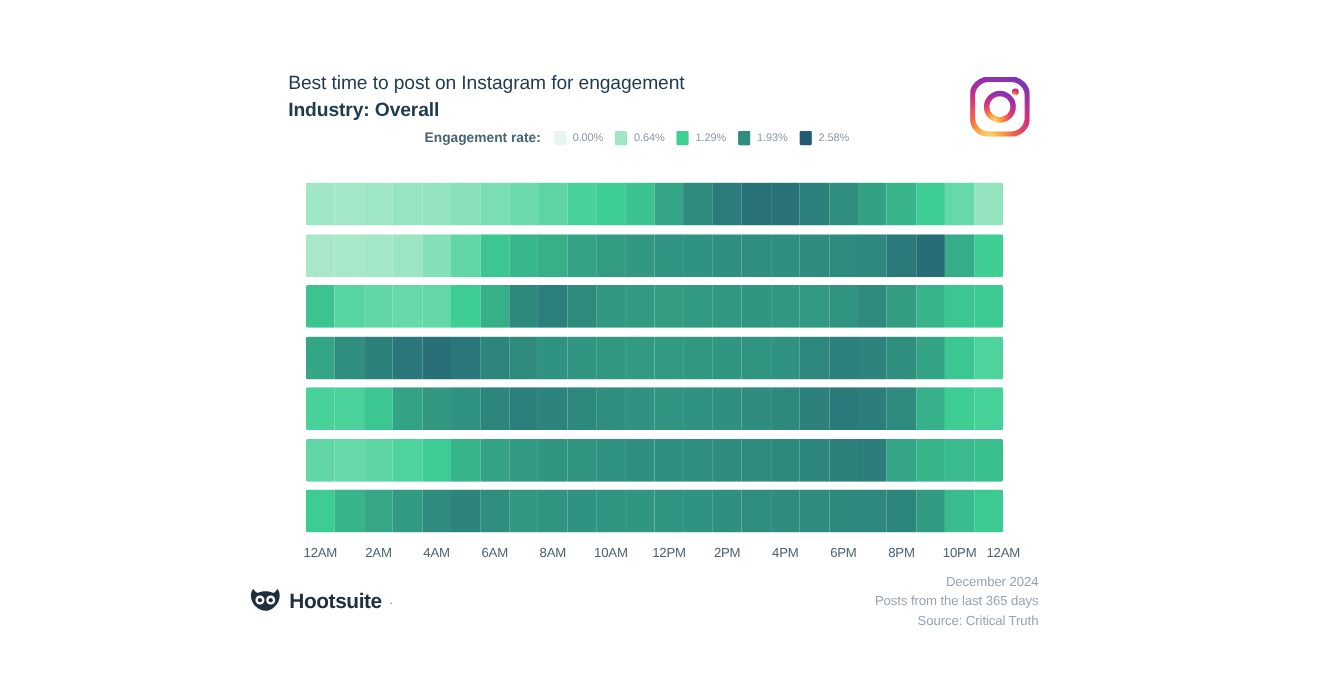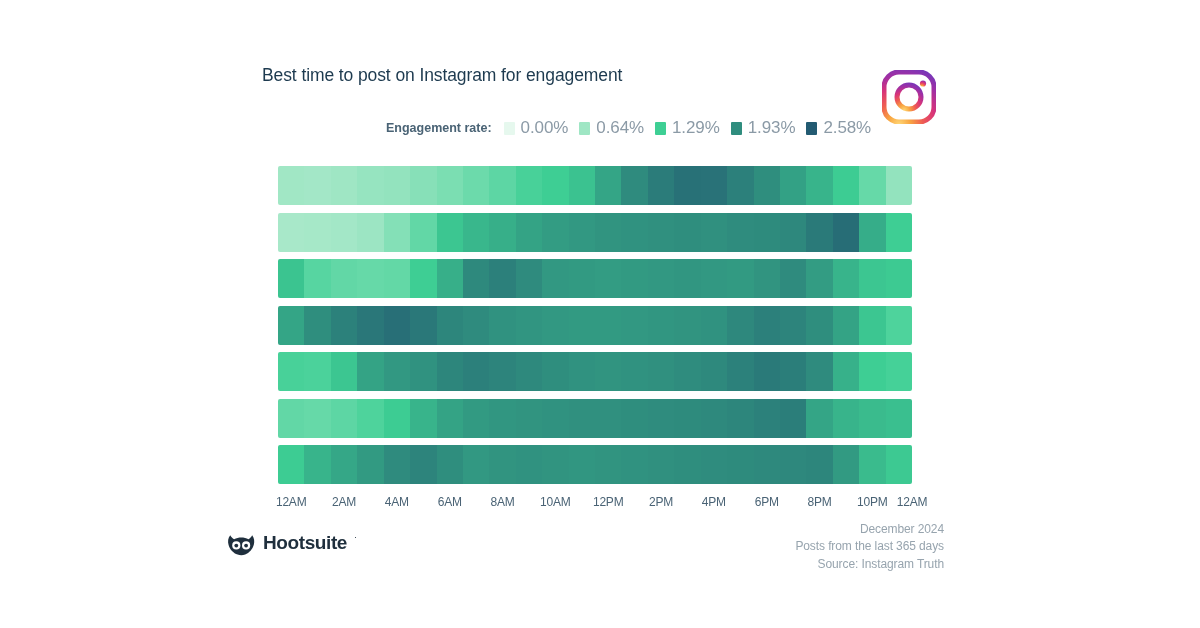--- a/index.html
+++ b/index.html
@@ -59,21 +59,21 @@
     align-items: center;
     margin-right: 11px;
   }
   .legend-swatch {
     width: 11px; height: 13px;
     margin-right: 6px;
     border-radius: 1px;
     display: inline-block;
   }
   .legend-label {
-    font-size: 17px;
+    font-size: 10px;
     color: #8b9aa6;
     letter-spacing: -0.1px;
   }
 
   
   .ig-logo {
     position: absolute;
     left: 882px; top: 70px;
     width: 54px; height: 54px;
   }
@@ -128,20 +128,21 @@
     color: #4a6375;
     white-space: nowrap;
     letter-spacing: -0.2px;
   }
 
   
   .brand {
     position: absolute;
     left: 226px; top: 532px;
     display: flex;
+    align-items: center;
     gap: 7px;
   }
   .brand-name {
     font-size: 19px;
     font-weight: bold;
     color: #1f2f3d;
     letter-spacing: -0.4px;
   }
   .brand-tm {
     font-size: 9px;
@@ -161,20 +162,21 @@
     letter-spacing: -0.1px;
   }
 </style>
 </head>
 <body>
 
 <div class="canvas">
 
   <div class="header">
     <div class="title">Best time to post on Instagram for engagement</div>
+    <div class="subtitle">Industry: Overall</div>
   </div>
 
   <div class="ig-logo">
     <svg width="54" height="54" viewBox="0 0 54 54" xmlns="http://www.w3.org/2000/svg">
       <defs>
         <radialGradient id="igGrad" cx="0.3" cy="1.05" r="1.25">
           <stop offset="0%" stop-color="#ffd776"></stop>
           <stop offset="18%" stop-color="#f8a541"></stop>
           <stop offset="38%" stop-color="#ef5d52"></stop>
           <stop offset="58%" stop-color="#d83479"></stop>
@@ -424,16 +426,16 @@
         <circle cx="20.1" cy="13.6" r="1.9" fill="#1f2f3d"></circle>
       </svg>
     </span>
     <span class="brand-name">Hootsuite</span>
     <span class="brand-tm">·</span>
   </div>
 
   <div class="footnote">
     <div>December 2024</div>
     <div>Posts from the last 365 days</div>
-    <div>Source: Instagram Truth</div>
+    <div>Source: Critical Truth</div>
   </div>
 
 </div>
 
 </body></html>

